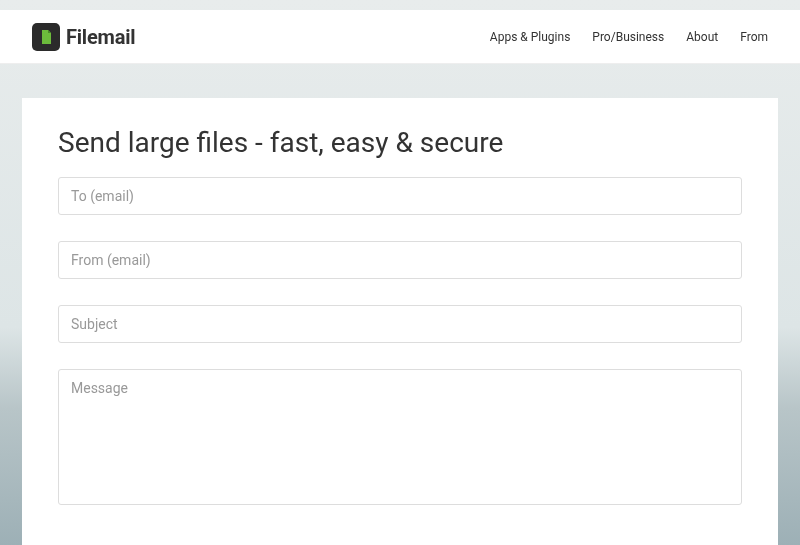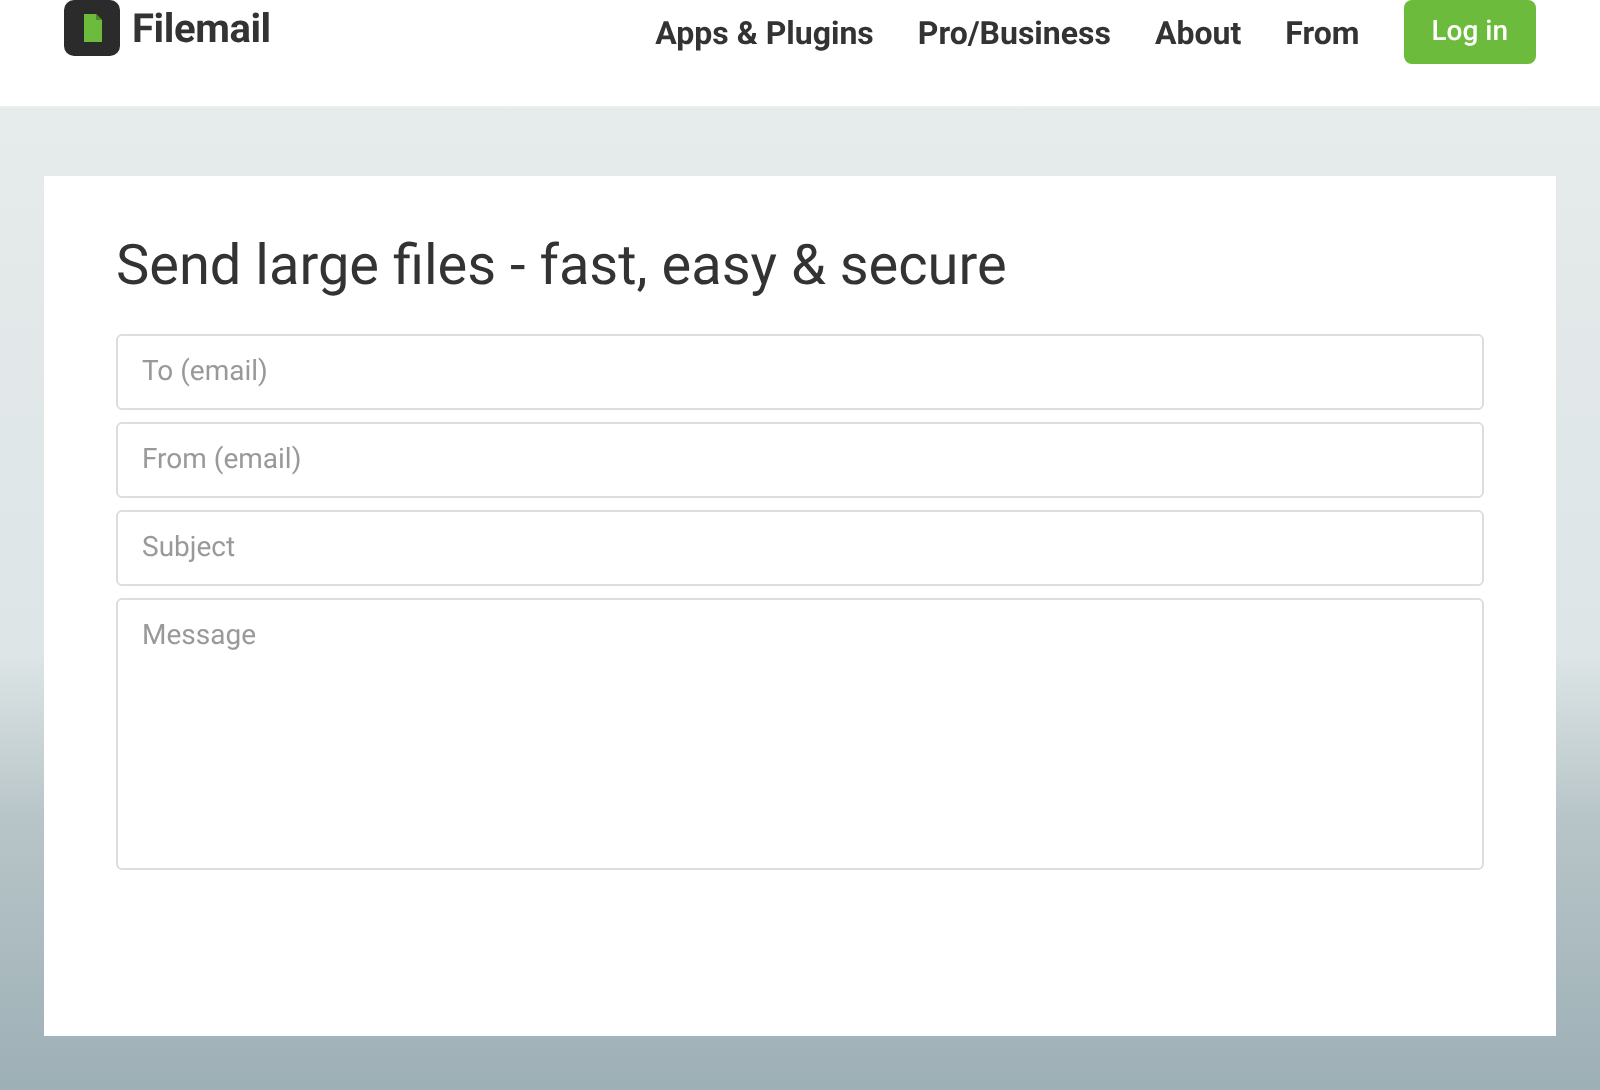--- a/index.html
+++ b/index.html
@@ -7,23 +7,24 @@
       font-family: -apple-system, BlinkMacSystemFont, "Segoe UI", Roboto, "Helvetica Neue", Arial, sans-serif;
       width: 800px;
       height: 545px;
       overflow: hidden;
       background: linear-gradient(to bottom, #e8ecec 0%, #dde5e6 60%, #b8c5c8 75%, #9db0b6 100%);
     }
     .topbar {
       background: #fff;
       height: 54px;
       display: flex;
-      align-items: flex-start;
+      align-items: center;
       padding: 0 32px 0 32px;
       border-bottom: 1px solid #eee;
+      margin-top: 10px;
     }
     .logo {
       display: flex;
       align-items: center;
       gap: 6px;
     }
     .logo-badge {
       width: 28px;
       height: 28px;
       background: #2b2b2b;
@@ -41,22 +42,22 @@
     }
     .nav {
       margin-left: auto;
       display: flex;
       align-items: center;
       gap: 22px;
     }
     .nav a {
       color: #333;
       text-decoration: none;
-      font-size: 16px;
-      font-weight: 700;
+      font-size: 12px;
+      font-weight: 400;
     }
     .btn-login {
       background: #6cbb3c;
       color: #fff;
       border-radius: 4px;
       padding: 8px 14px;
       font-size: 14px;
       font-weight: 500;
       cursor: pointer;
     }
@@ -72,21 +73,21 @@
       color: #333;
       margin-bottom: 18px;
     }
     .field {
       width: 100%;
       border: 1px solid #ddd;
       border-radius: 3px;
       padding: 10px 12px;
       font-size: 14px;
       color: #333;
-      margin-bottom: 6px;
+      margin-bottom: 26px;
       font-family: inherit;
     }
     .field::placeholder { color: #999; }
     textarea.field {
       height: 136px;
       resize: none;
     }
     .actions {
       display: flex;
       align-items: center;
@@ -128,21 +129,20 @@
         <path d="M10 1 L10 4 L13 4 Z" fill="#4a8a28"></path>
       </svg>
     </span>
     <span class="logo-text">Filemail</span>
   </div>
   <nav class="nav">
     <a href="#">Apps &amp; Plugins</a>
     <a href="#">Pro/Business</a>
     <a href="#">About</a>
     <a href="#">From</a>
-    <span class="btn-login">Log in</span>
   </nav>
 </header>
 
 <main class="card">
   <h1 class="heading">Send large files - fast, easy &amp; secure</h1>
 
   <input class="field" type="text" placeholder="To (email)" style="">
 
   <input class="field" type="text" placeholder="From (email)" style="">
 

